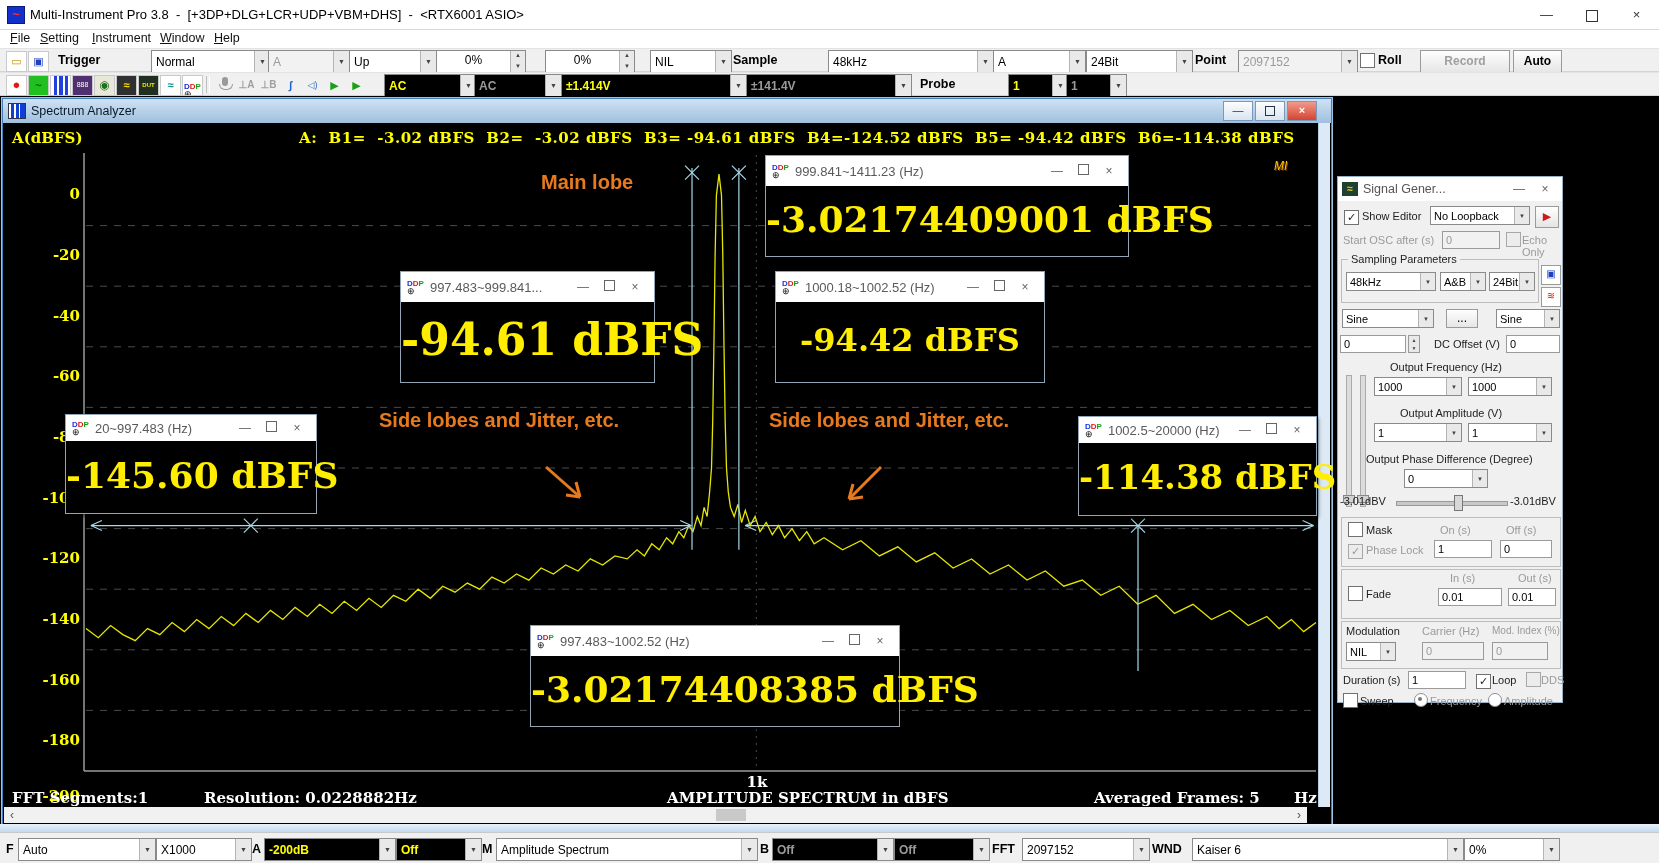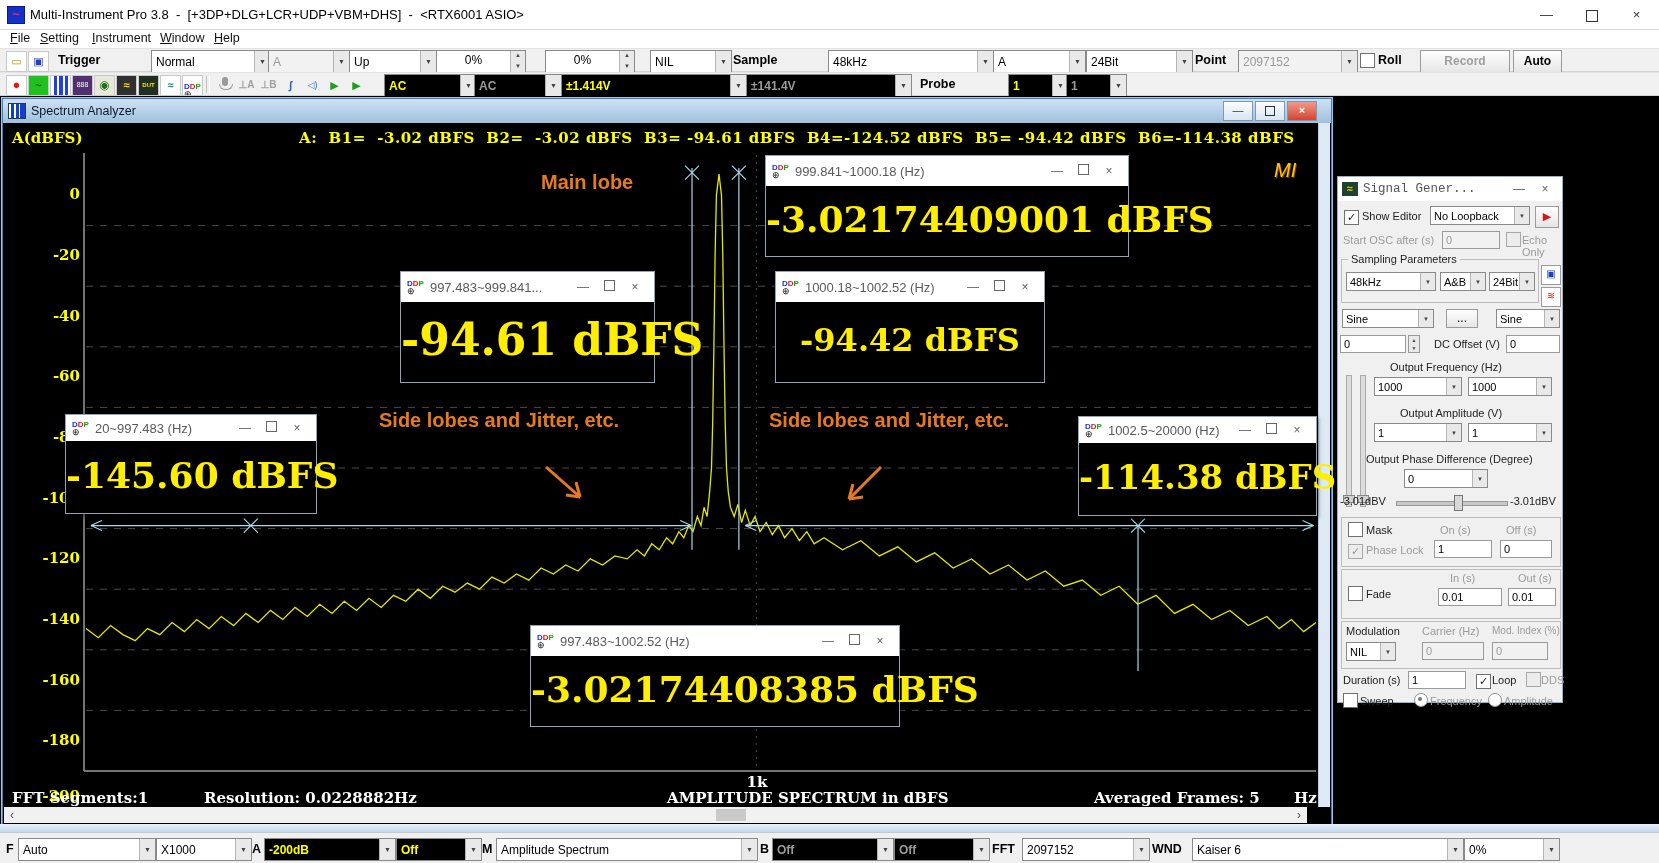--- a/index.html
+++ b/index.html
@@ -57,21 +57,21 @@
   .saico{width:16px;height:14px;background:linear-gradient(90deg,#fff 0 2px,#1040d0 2px 5px,#fff 5px 7px,#1040d0 7px 10px,#fff 10px 11px,#1040d0 11px 16px);border:1px solid #334;}
   .sabtn{width:28px;height:18px;border:1px solid #7a98b8;background:linear-gradient(#fdfdfd,#d8e4f0);
          margin-left:2px;text-align:center;line-height:16px;font-size:11px;color:#234;}
   .sabtn.close{background:linear-gradient(#f09a8a,#d44430);color:#fff;font-weight:bold;}
   #saclient{left:1px;top:24px;width:1316px;height:700px;background:#000;}
   .pserif{font-family:"DejaVu Serif","Liberation Serif",serif;font-weight:bold;}
   #saheader{left:8px;top:6px;color:#ffff00;font-size:15px;}
   #savalues{left:295px;top:6px;color:#ffff00;font-size:15px;letter-spacing:.5px;}
   .ytick{position:absolute;width:76px;text-align:right;color:#ffff00;font-size:15px;}
   #xtick{left:738px;top:650px;width:30px;text-align:center;color:#fff;font-size:15px;}
-  #milogo{left:1270px;top:36px;color:#ffc800;font-size:20px;font-style:italic;text-shadow:1px 1px 0 #804000;text-align:center;}
+  #milogo{left:1270px;top:36px;color:#ffc800;font-size:12px;font-style:italic;text-shadow:1px 1px 0 #804000;text-align:center;}
   .status{position:absolute;top:666px;color:#fff;font-size:15px;}
   .annot{position:absolute;color:#e87a1e;font-size:20px;font-weight:bold;font-family:"Liberation Sans",sans-serif;}
   #plot-svg{position:absolute;left:0;top:28px;}
   
   #savscroll{right:1px;top:24px;width:12px;height:684px;background:#dde9f5;border-left:1px solid #b5cde2;}
   #sahscroll{left:1px;bottom:1px;height:16px;width:1303px;background:#f1f1f1;display:flex;align-items:center;}
   #sahscroll .sarrow{width:16px;text-align:center;color:#555;font-size:12px;}
   #sahthumb{position:absolute;left:712px;top:2px;width:30px;height:12px;background:#c9c9c9;}
   
   .ddpwin{position:absolute;background:#000;border:1px solid #93a5b5;box-shadow:1px 2px 4px rgba(0,0,0,.6);z-index:40;}
@@ -81,21 +81,21 @@
   .ddpbar .wbox{display:inline-block;width:9px;height:9px;border:1px solid #666;}
   .ddpval{color:#ffee00;font-family:"DejaVu Serif","Liberation Serif",serif;font-weight:bold;
           text-align:center;white-space:nowrap;}
   .ddpico{display:inline-flex;flex-direction:column;align-items:flex-start;line-height:6px;}
   .ddpico .dl b{font-size:8px;font-weight:bold;}
   .ddpico .b1{color:#1830e0;} .ddpico .b2{color:#e01818;} .ddpico .b3{color:#18a018;}
   .ddpico .mag{font-size:9px;color:#111;line-height:8px;}
   
   #siggen{left:1337px;top:80px;width:226px;height:527px;background:#f0f0f0;border:1px solid #9ab0c4;z-index:30;}
   #sgtitle{left:0;top:0;width:100%;height:24px;background:#fff;display:flex;align-items:center;padding:0 4px;box-sizing:border-box;}
-  #sgtitle .t{color:#555;font-size:12.5px;margin-left:5px;flex:1;font-family:Liberation Mono, monospace;}
+  #sgtitle .t{color:#555;font-size:12.5px;margin-left:5px;flex:1;}
   .sgico{width:16px;height:14px;background:#204030;color:#ffe000;font-size:10px;line-height:13px;text-align:center;font-weight:bold;}
   .slabel{position:absolute;font-size:11px;color:#222;}
   .slabel.dis{color:#9a9a9a;}
   .sinput{position:absolute;height:18px;border:1px solid #9a9a9a;background:#fff;font-size:11px;padding:1px 3px;box-sizing:border-box;line-height:15px;}
   .sinput.dis{background:#f1f1f1;color:#9a9a9a;}
   .scombo{position:absolute;height:19px;background:#fff;border:1px solid #8a8a8a;display:flex;align-items:center;padding-left:3px;font-size:11px;box-sizing:border-box;}
   .scombo .val{flex:1;white-space:nowrap;overflow:hidden;}
   .scombo .arr{width:14px;align-self:stretch;background:#e9e9e9;border-left:1px solid #b4b4b4;font-size:6px;color:#444;display:flex;align-items:center;justify-content:center;}
   .sgroup{position:absolute;border:1px solid #bdbdbd;}
   .sgroup .cap{position:absolute;left:6px;top:-7px;background:#f0f0f0;padding:0 3px;font-size:11px;color:#222;}
@@ -475,21 +475,21 @@
 
   <div class="abs" id="mdistrip"></div>
 </div>
 
 <div class="ddpwin" style="left:765px;top:155px;width:362px;height:100px">
   <div class="ddpbar">
     <span class="ddpico">
         <span class="dl"><b class="b1">D</b><b class="b2">D</b><b class="b3">P</b></span>
         <span class="mag">⊕</span>
       </span>
-    <span class="wt">999.841~1000.18 (Hz)</span>
+    <span class="wt">999.841~1411.23 (Hz)</span>
     <span class="wb">—</span>
     <span class="wb"><span class="wbox"></span></span>
     <span class="wb">×</span>
   </div>
   <div class="ddpval" style="font-size:36px;line-height:66px">-3.02174409001 dBFS</div>
 </div>
 
 <div class="ddpwin" style="left:400px;top:271px;width:253px;height:110px">
   <div class="ddpbar">
     <span class="ddpico">

